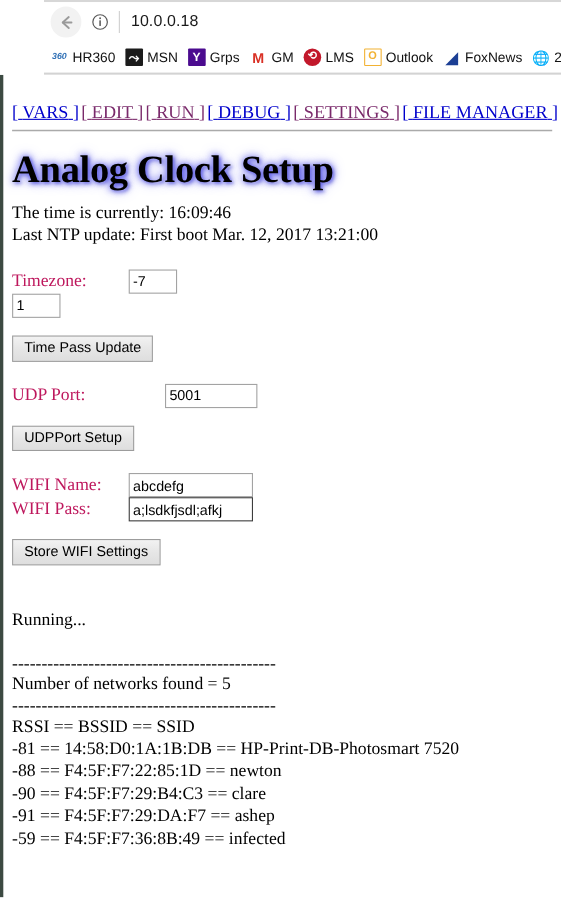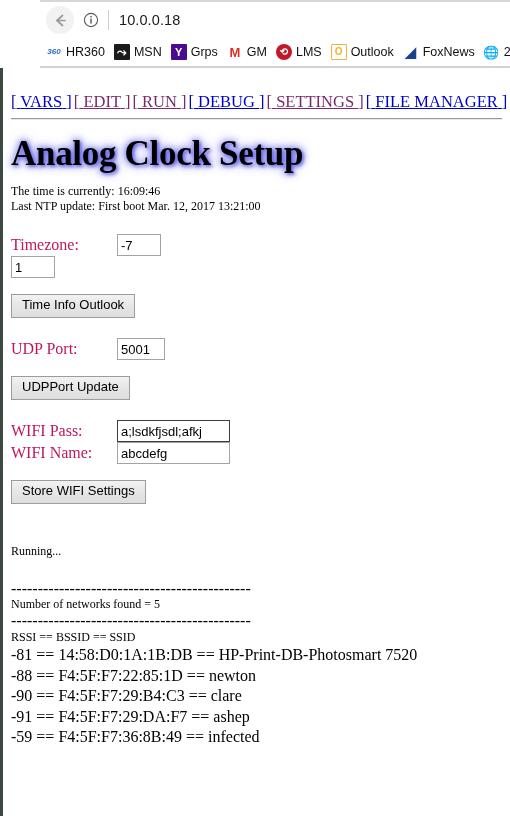--- a/index.html
+++ b/index.html
@@ -153,21 +153,21 @@
     margin: 14px 0 10px 0;
     letter-spacing: -0.3px;
     text-shadow:
       0 0 6px rgba(90,90,235,0.95),
       0 0 11px rgba(110,110,240,0.8),
       2px 2px 3px rgba(60,60,200,0.55);
   }
 
   
   .body-line {
-    font-size: 12px;
+    font-size: 16px;
     line-height: 1.28;
     color: #000000;
     white-space: nowrap;
   }
   .spacer-16 { height: 16px; }
   .spacer-20 { height: 20px; }
 
   
   .form-block { margin: 0; }
   .form-row {
@@ -192,21 +192,21 @@
     border: 1px solid #a3a3a3;
     padding: 1px 3px;
     height: 22px;
     outline: none;
     border-radius: 0;
   }
   input.txt.focused {
     border: 1px solid #3d3d3d;
   }
   .w-tz { width: 44px; }
-  .w-udp { width: 48px; }
+  .w-udp { width: 84px; margin-left: 33px; }
   .w-wifi { width: 113px; }
 
   button.win-btn {
     font-family: "Liberation Sans", sans-serif;
     font-size: 13px;
     color: #000000;
     background: linear-gradient(to bottom, #f2f2f2 0%, #e6e6e6 50%, #dedede 100%);
     border: 1px solid #9c9c9c;
     padding: 3px 10px 4px 10px;
     cursor: pointer;
@@ -313,46 +313,46 @@
     
     <div class="form-block">
       <div class="form-row">
         <span class="form-label lbl-tz">Timezone:</span>
         <input class="txt w-tz" type="text" value="-7" style="">
       </div>
       <div class="form-row">
         <input class="txt w-tz" type="text" value="1" style="">
       </div>
       <div class="spacer-16"></div>
-      <button class="win-btn">Time Info Outlook</button>
+      <button class="win-btn">Time Pass Update</button>
     </div>
 
     <div class="spacer-20"></div>
 
     
     <div class="form-block">
       <div class="form-row">
         <span class="form-label lbl-udp">UDP Port:</span>
         <input class="txt w-udp" type="text" value="5001" style="">
       </div>
       <div class="spacer-16"></div>
-      <button class="win-btn">UDPPort Update</button>
+      <button class="win-btn">UDPPort Setup</button>
     </div>
 
     <div class="spacer-20"></div>
 
     
     <div class="form-block">
+      <div class="form-row">
+        <span class="form-label lbl-wifi">WIFI Name:</span>
+        <input class="txt w-wifi" type="text" value="abcdefg" style="">
+      </div>
       <div class="form-row">
         <span class="form-label lbl-wifi">WIFI Pass:</span>
         <input class="txt w-wifi focused" type="text" value="a;lsdkfjsdl;afkj" style="">
-      </div>
-      <div class="form-row">
-        <span class="form-label lbl-wifi">WIFI Name:</span>
-        <input class="txt w-wifi" type="text" value="abcdefg" style="">
       </div>
       <div class="spacer-16"></div>
       <button class="win-btn">Store WIFI Settings</button>
     </div>
 
     <div class="spacer-20"></div>
 
     
 
     <div class="spacer-20"></div>

